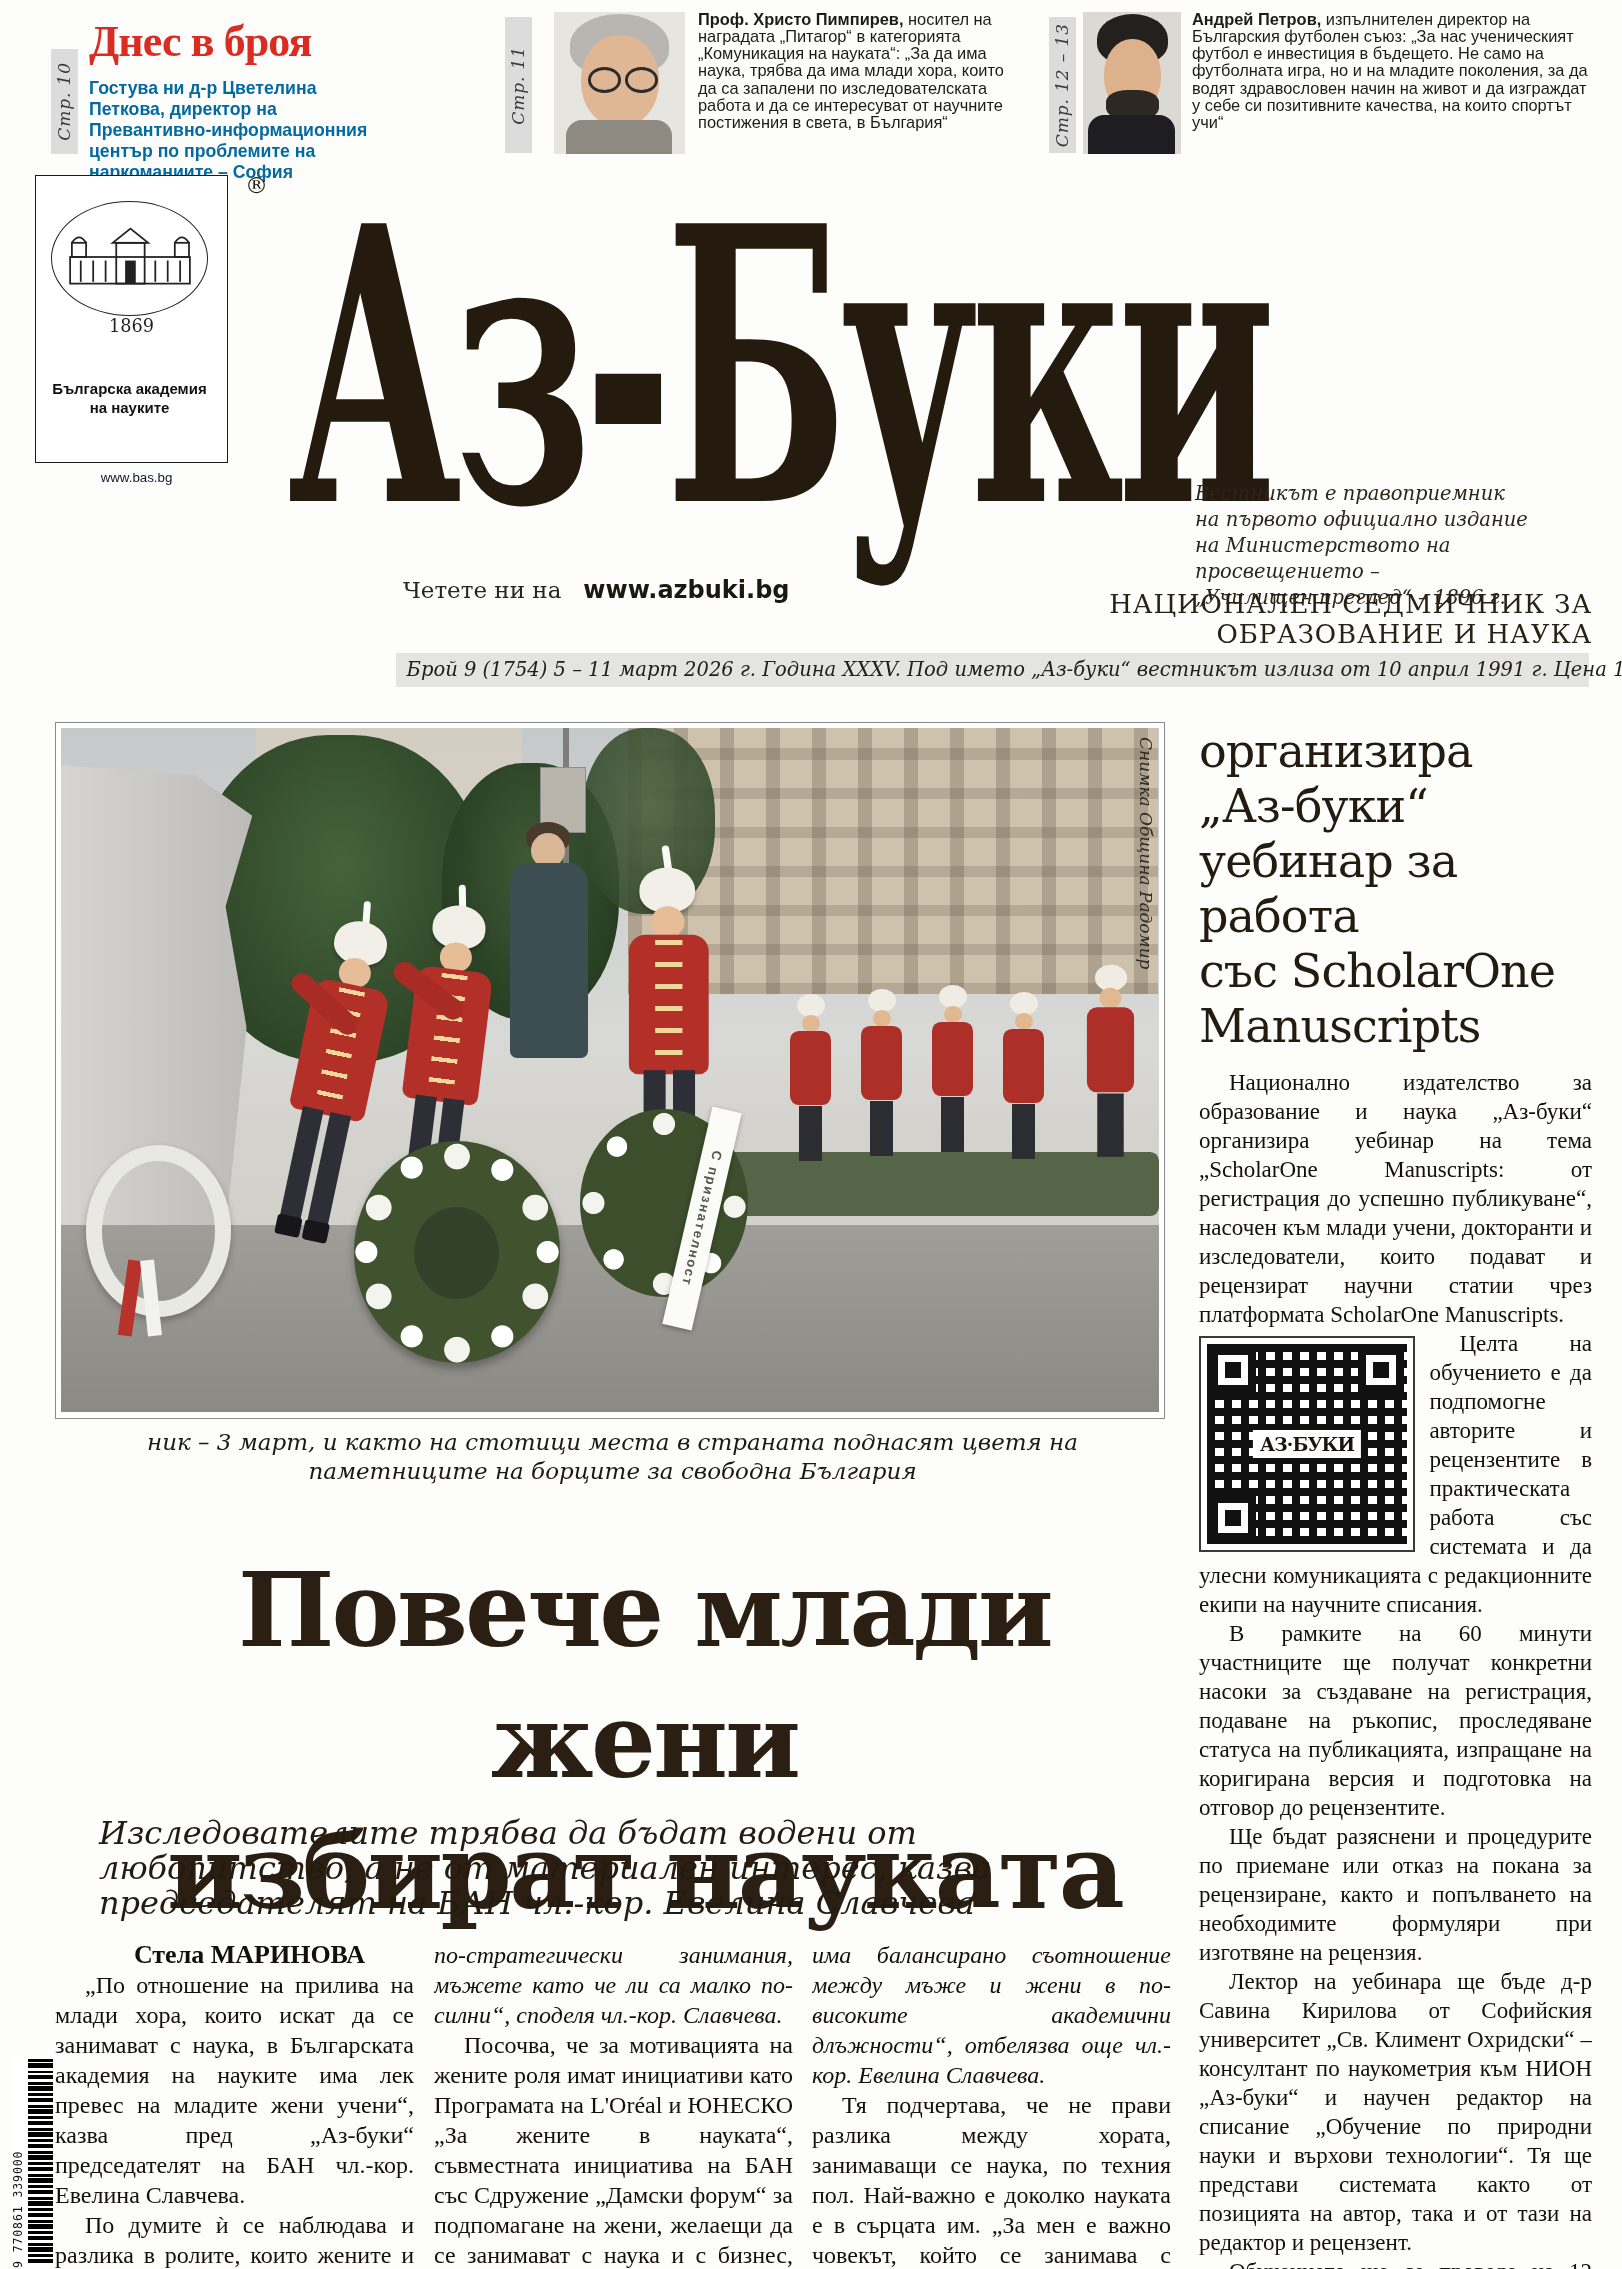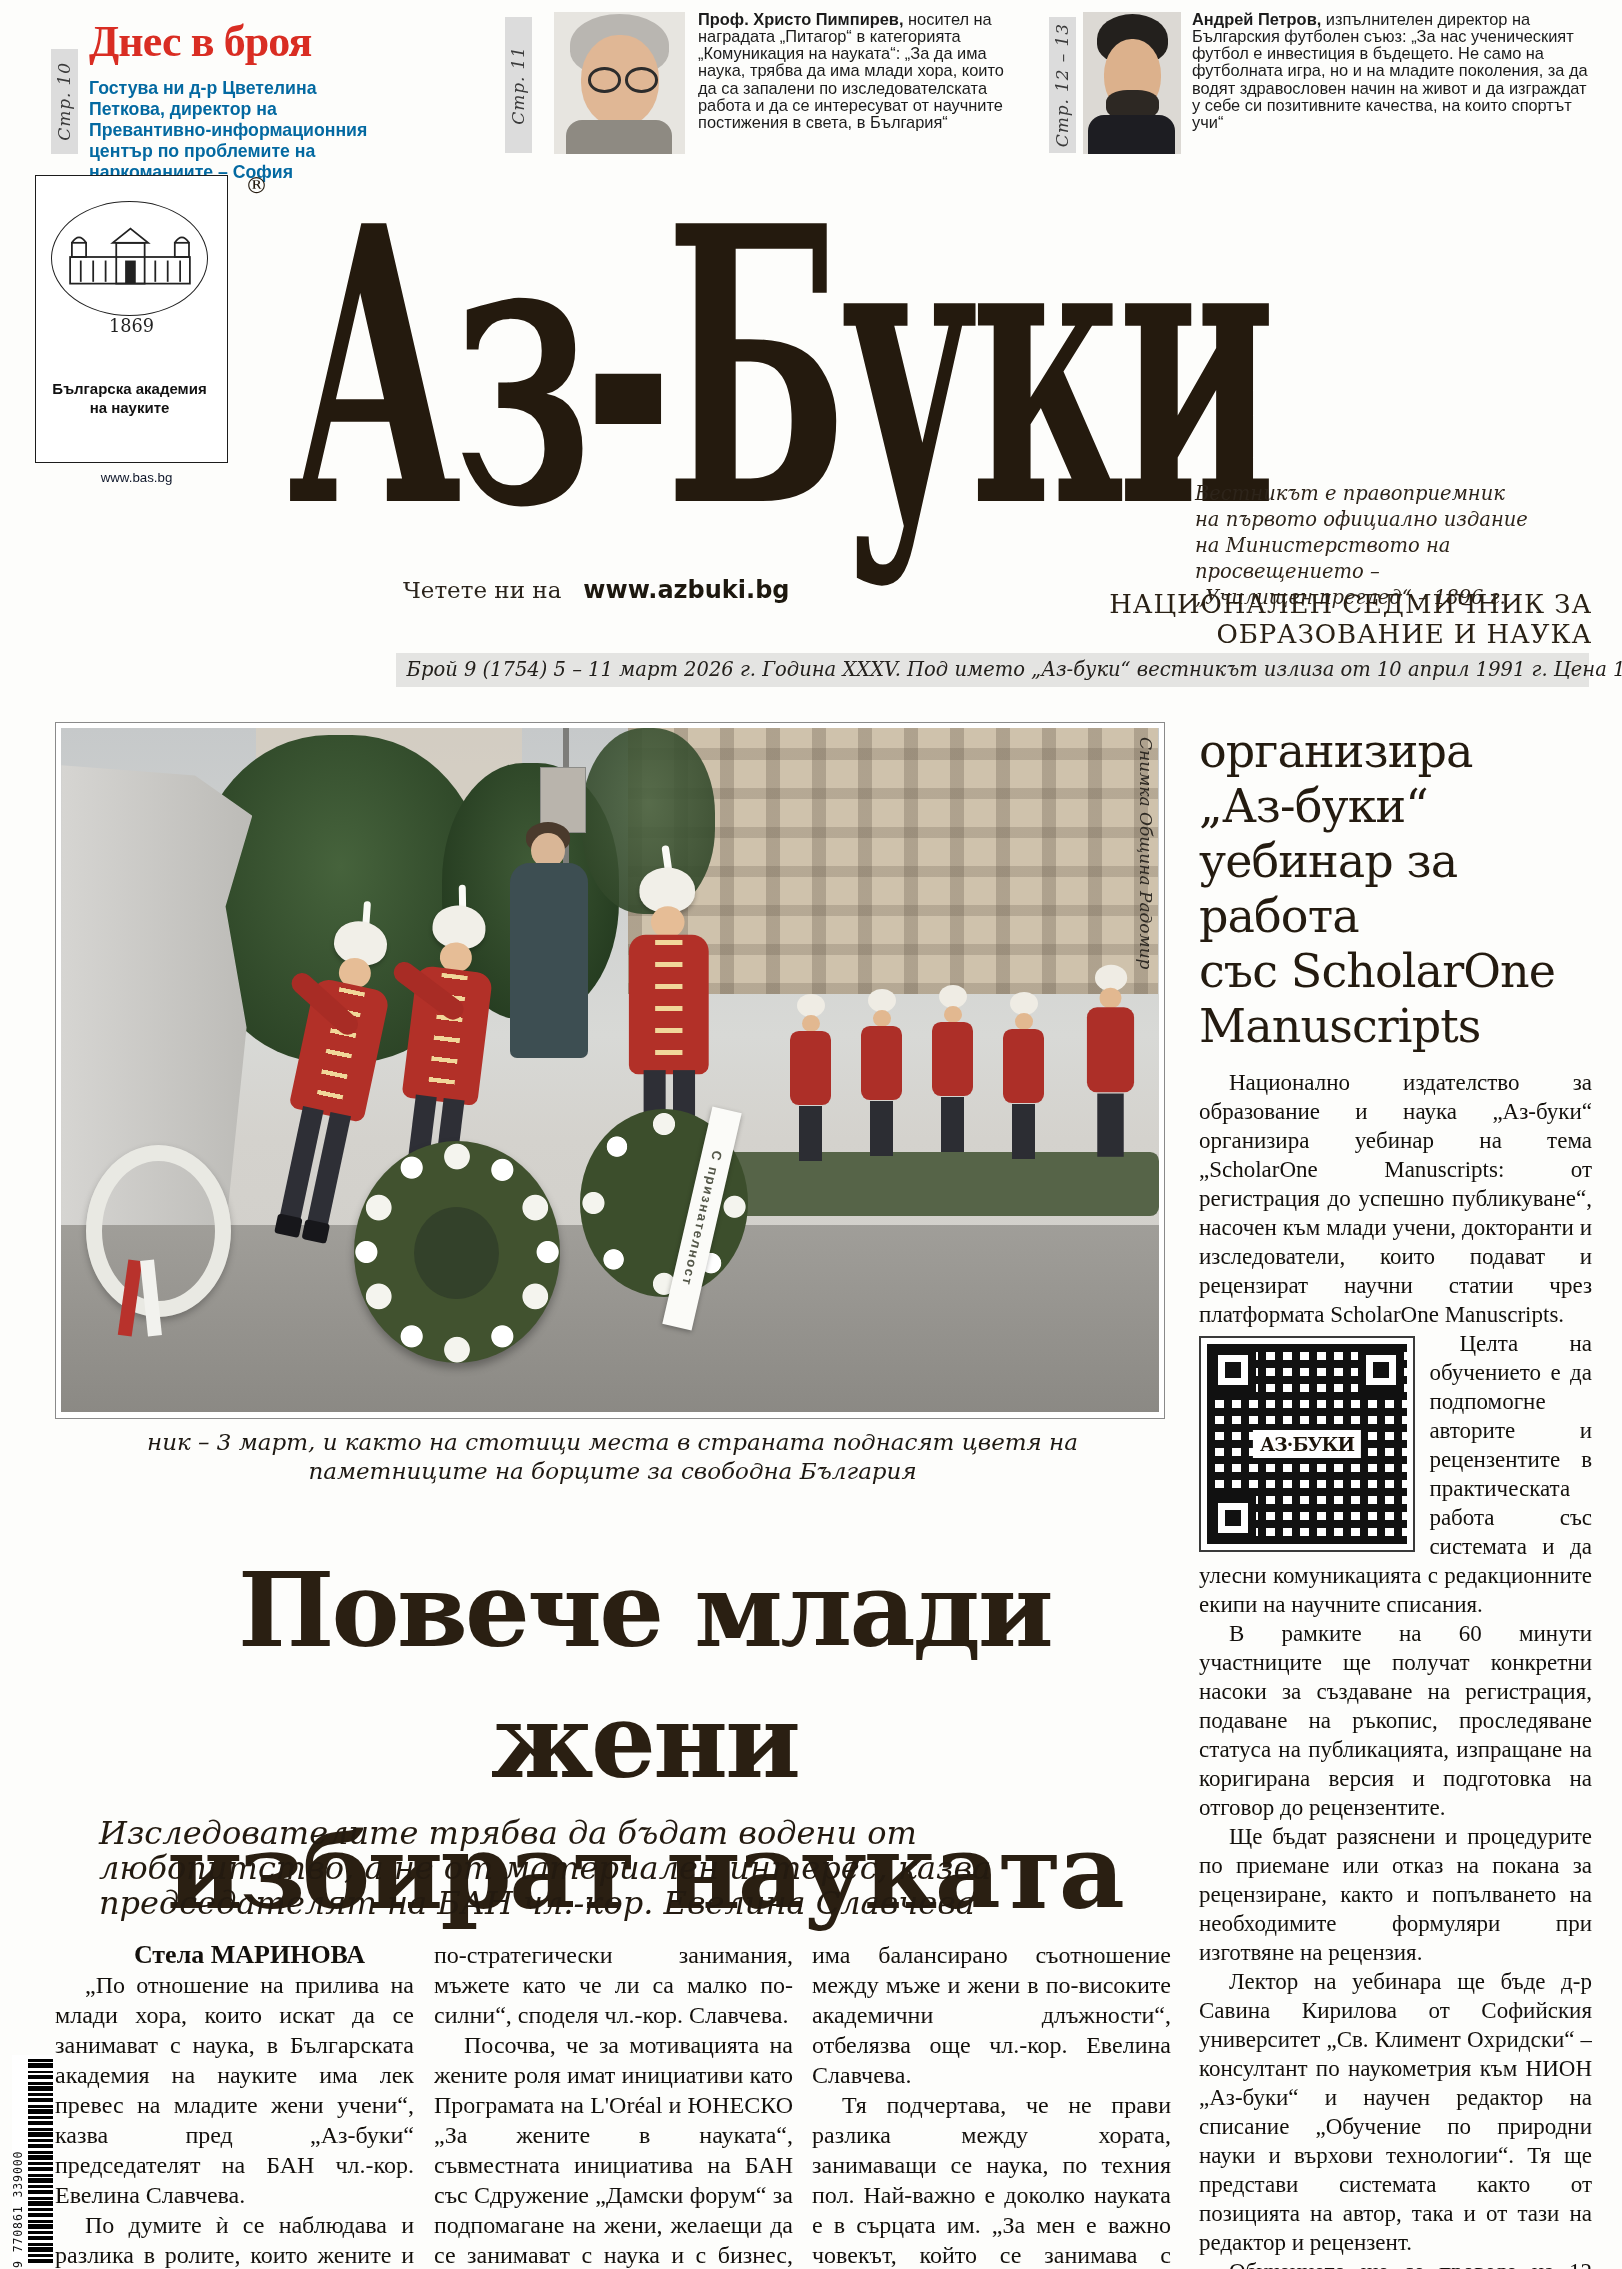--- a/index.html
+++ b/index.html
@@ -126,21 +126,21 @@
   .qr-eye.tl{left:8.9px;top:8.9px;} .qr-eye.tr{right:8.9px;top:8.9px;} .qr-eye.bl{left:8.9px;bottom:8.9px;}
   .qr-label{position:absolute;left:50%;top:50%;transform:translate(-50%,-50%);background:#fff;padding:3.5px 7px;
             font:700 18.6px "DejaVu Serif",serif;color:#1c140a;letter-spacing:-0.9px;white-space:nowrap;}
 
   
   .headline div{font:700 102px/131px "DejaVu Serif",serif;color:#2a1f12;letter-spacing:-2.7px;}
   .headline{left:99px;top:1545px;width:1091px;text-align:center;}
   .subhead{left:99px;top:1816px;width:1091px;font:italic 32px/35px "DejaVu Serif",serif;color:#231a10;}
   .col{top:1940px;width:359px;height:330px;overflow:hidden;font:400 24px/30px "Liberation Serif",serif;color:#13100c;text-align:justify;}
   .col p{margin:0;text-indent:30px;}
-  .col p.cont{text-indent:0;}
+  .col p.cont{text-indent:0;font-style:italic;}
   .byline{text-align:center;font:700 26px "Liberation Serif",serif;margin:1.8px 0 25px 0;text-indent:0;}
 
   
   .barcode{left:12.4px;top:2055px;width:43px;height:213px;background:#fff;}
   .barcode .digits{position:absolute;left:-1.8px;top:0;height:213px;writing-mode:vertical-rl;transform:rotate(180deg);
       font:400 11.5px "DejaVu Sans Mono",monospace;color:#111;letter-spacing:0.9px;}
   .barcode .bars{position:absolute;left:16px;top:3.5px;width:25px;height:206px;
       background:repeating-linear-gradient(180deg,#000 0 2.7px,#fff 2.7px 4.4px,#000 4.4px 8.9px,#fff 8.9px 11.5px);}
 
   

